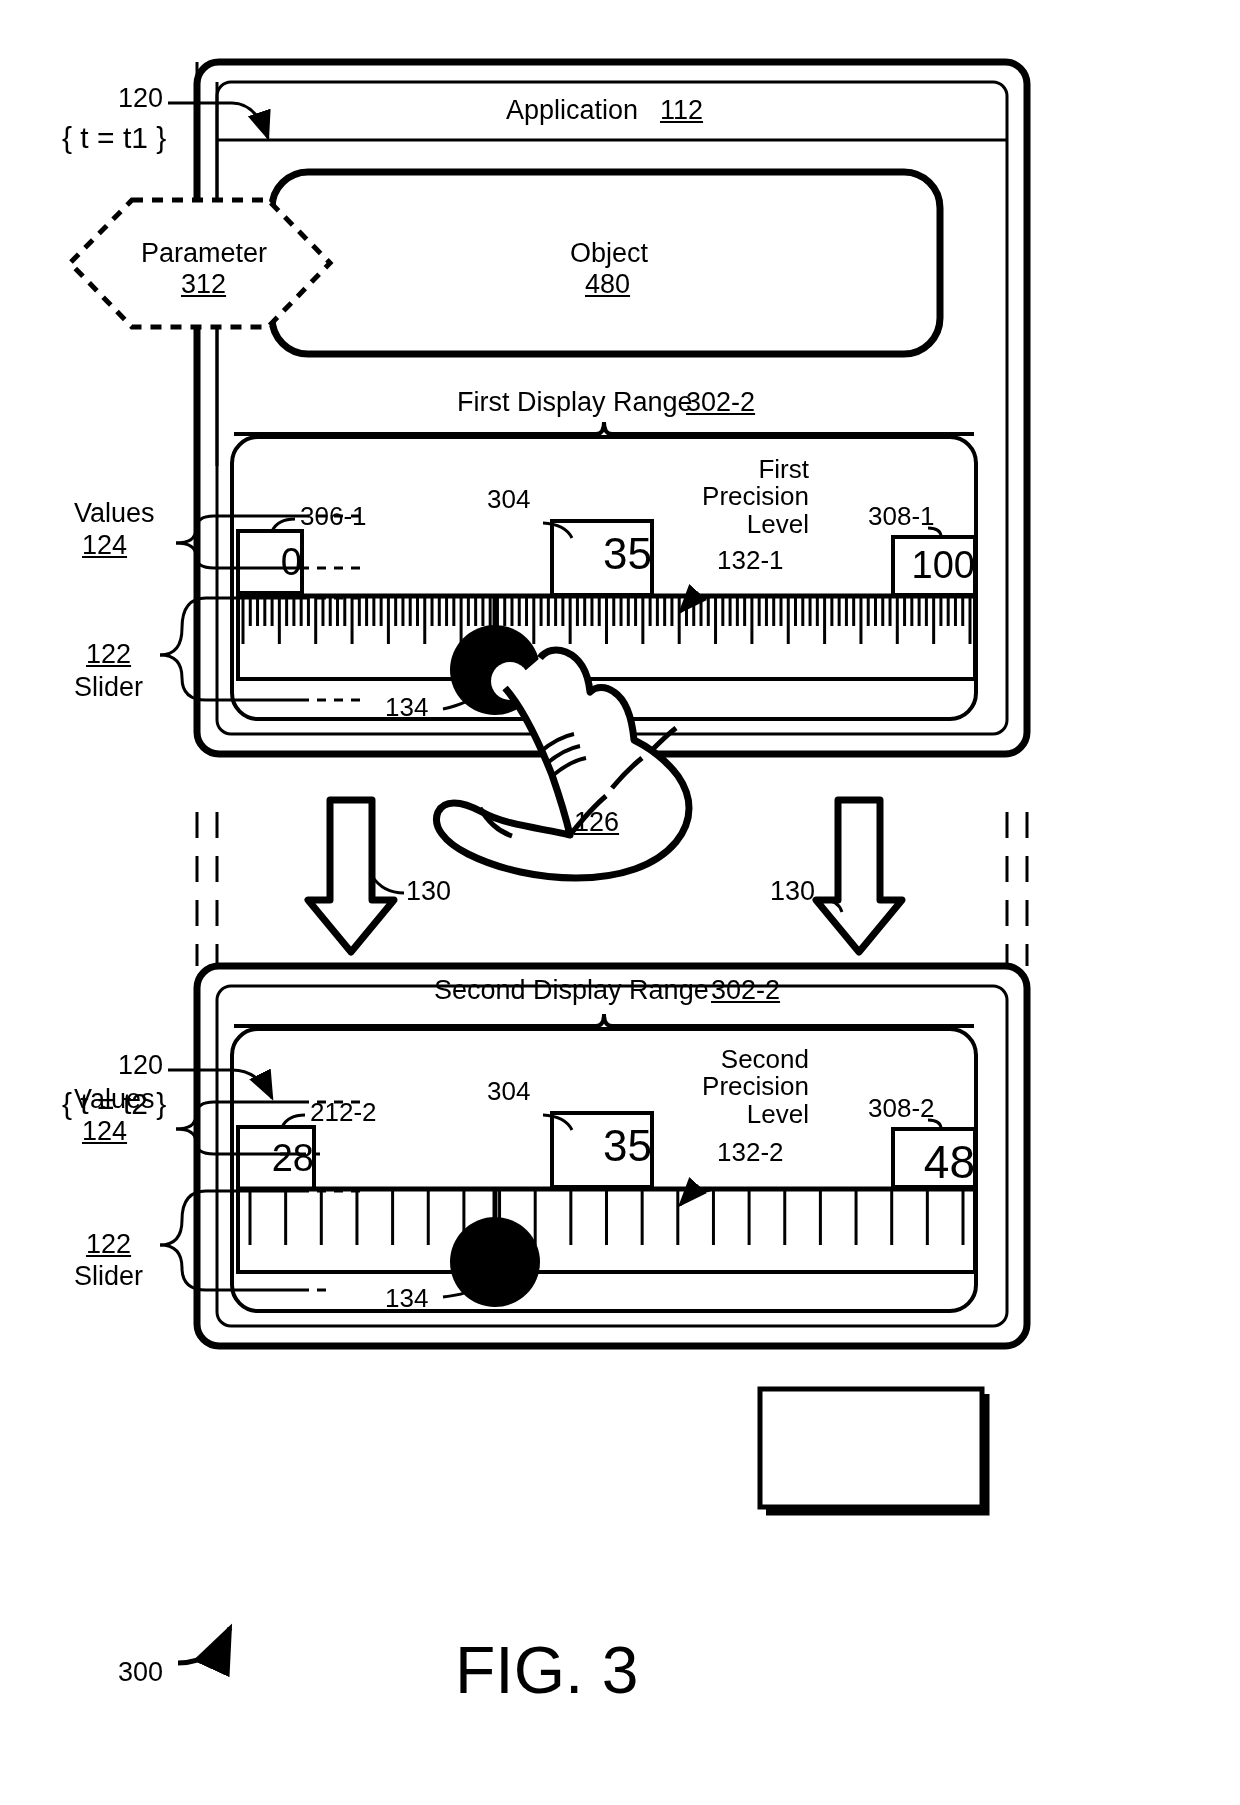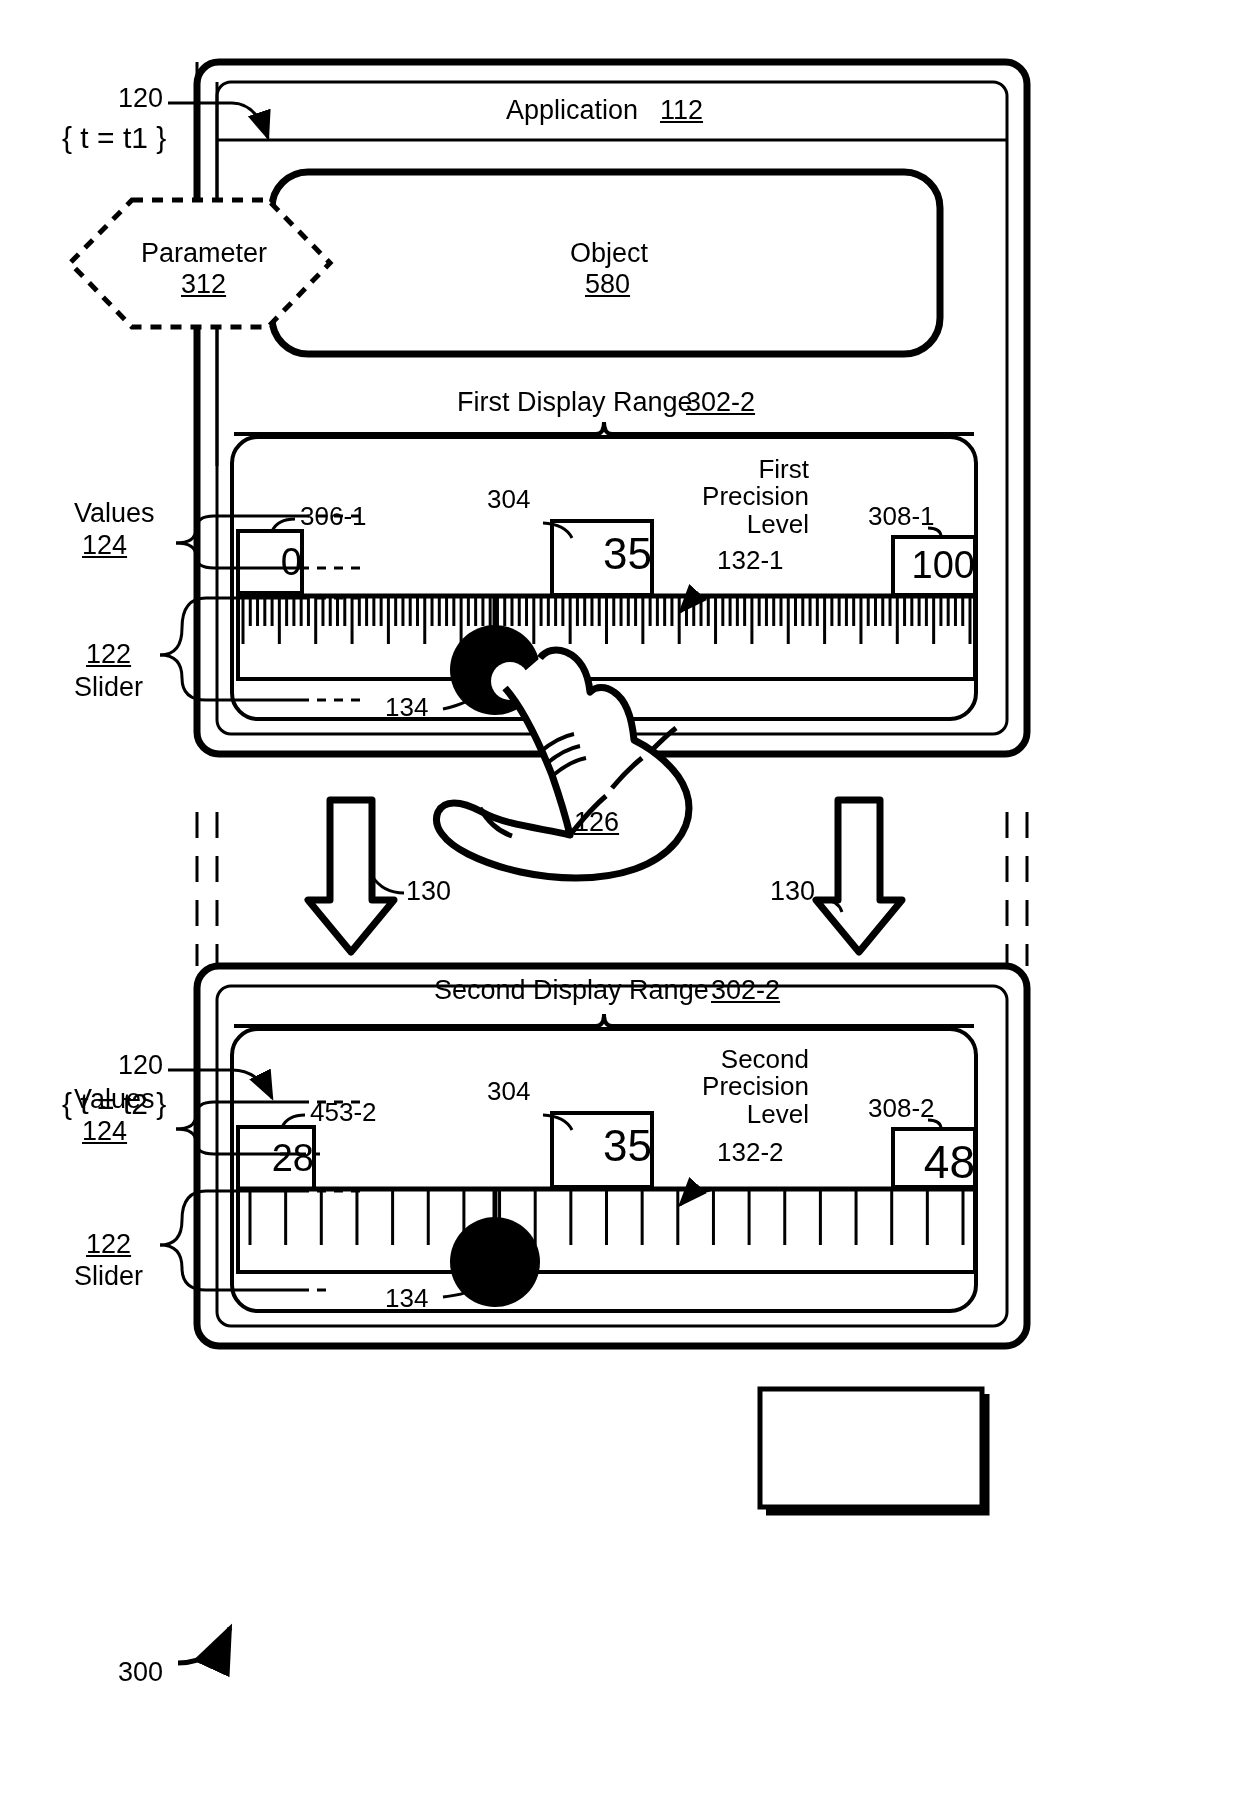--- a/index.html
+++ b/index.html
@@ -328,21 +328,21 @@
   <div class="txt" style="left:62px;top:122px;font-size:30px;">{ t = t1 }</div>
   <div class="txt" style="left:118px;top:84px;font-size:27px;">120</div>
 
   <div class="txt" style="left:62px;top:1088px;font-size:30px;">{ t = t2 }</div>
   <div class="txt" style="left:118px;top:1051px;font-size:27px;">120</div>
 
   <div class="txt" style="left:506px;top:96px;font-size:27px;">Application</div>
   <div class="txt ul" style="left:660px;top:96px;font-size:27px;">112</div>
 
   <div class="txt" style="left:570px;top:239px;font-size:27px;">Object</div>
-  <div class="txt ul" style="left:585px;top:270px;font-size:27px;">580</div>
+  <div class="txt ul" style="left:585px;top:270px;font-size:27px;">480</div>
 
   <div class="txt" style="left:141px;top:239px;font-size:27px;">Parameter</div>
   <div class="txt ul" style="left:181px;top:270px;font-size:27px;">312</div>
 
   <div class="txt" style="left:457px;top:388px;font-size:27px;">First Display Range</div>
   <div class="txt ul" style="left:686px;top:388px;font-size:27px;">302-2</div>
 
   <div class="txt ctr" style="left:683px;top:456px;font-size:26px;width:126px;">
     <div>First</div>
     <div>Precision</div>
@@ -378,27 +378,28 @@
     <div>Precision</div>
     <div>Level</div>
   </div>
   <div class="txt" style="left:717px;top:1139px;font-size:26px;">132-2</div>
 
   <div class="txt" style="left:74px;top:1085px;font-size:27px;">Values</div>
   <div class="txt ul" style="left:82px;top:1117px;font-size:27px;">124</div>
   <div class="txt ul" style="left:86px;top:1230px;font-size:27px;">122</div>
   <div class="txt" style="left:74px;top:1262px;font-size:27px;">Slider</div>
 
-  <div class="txt" style="left:310px;top:1099px;font-size:26px;">453-2</div>
+  <div class="txt" style="left:310px;top:1099px;font-size:26px;">212-2</div>
   <div class="txt ctr" style="left:238px;top:1139px;width:76px;font-size:38px;">28</div>
 
   <div class="txt" style="left:487px;top:1078px;font-size:26px;">304</div>
   <div class="txt ctr" style="left:552px;top:1123px;width:100px;font-size:44px;">35</div>
 
   <div class="txt" style="left:868px;top:1095px;font-size:26px;">308-2</div>
   <div class="txt ctr" style="left:893px;top:1138px;width:82px;font-size:46px;">48</div>
 
   <div class="txt" style="left:385px;top:1285px;font-size:26px;">134</div>
 
+  <div class="txt" style="left:455px;top:1636px;font-size:66px;">FIG. 3</div>
   <div class="txt" style="left:118px;top:1658px;font-size:27px;">300</div>
 
 
 </div>
 
 </body></html>

